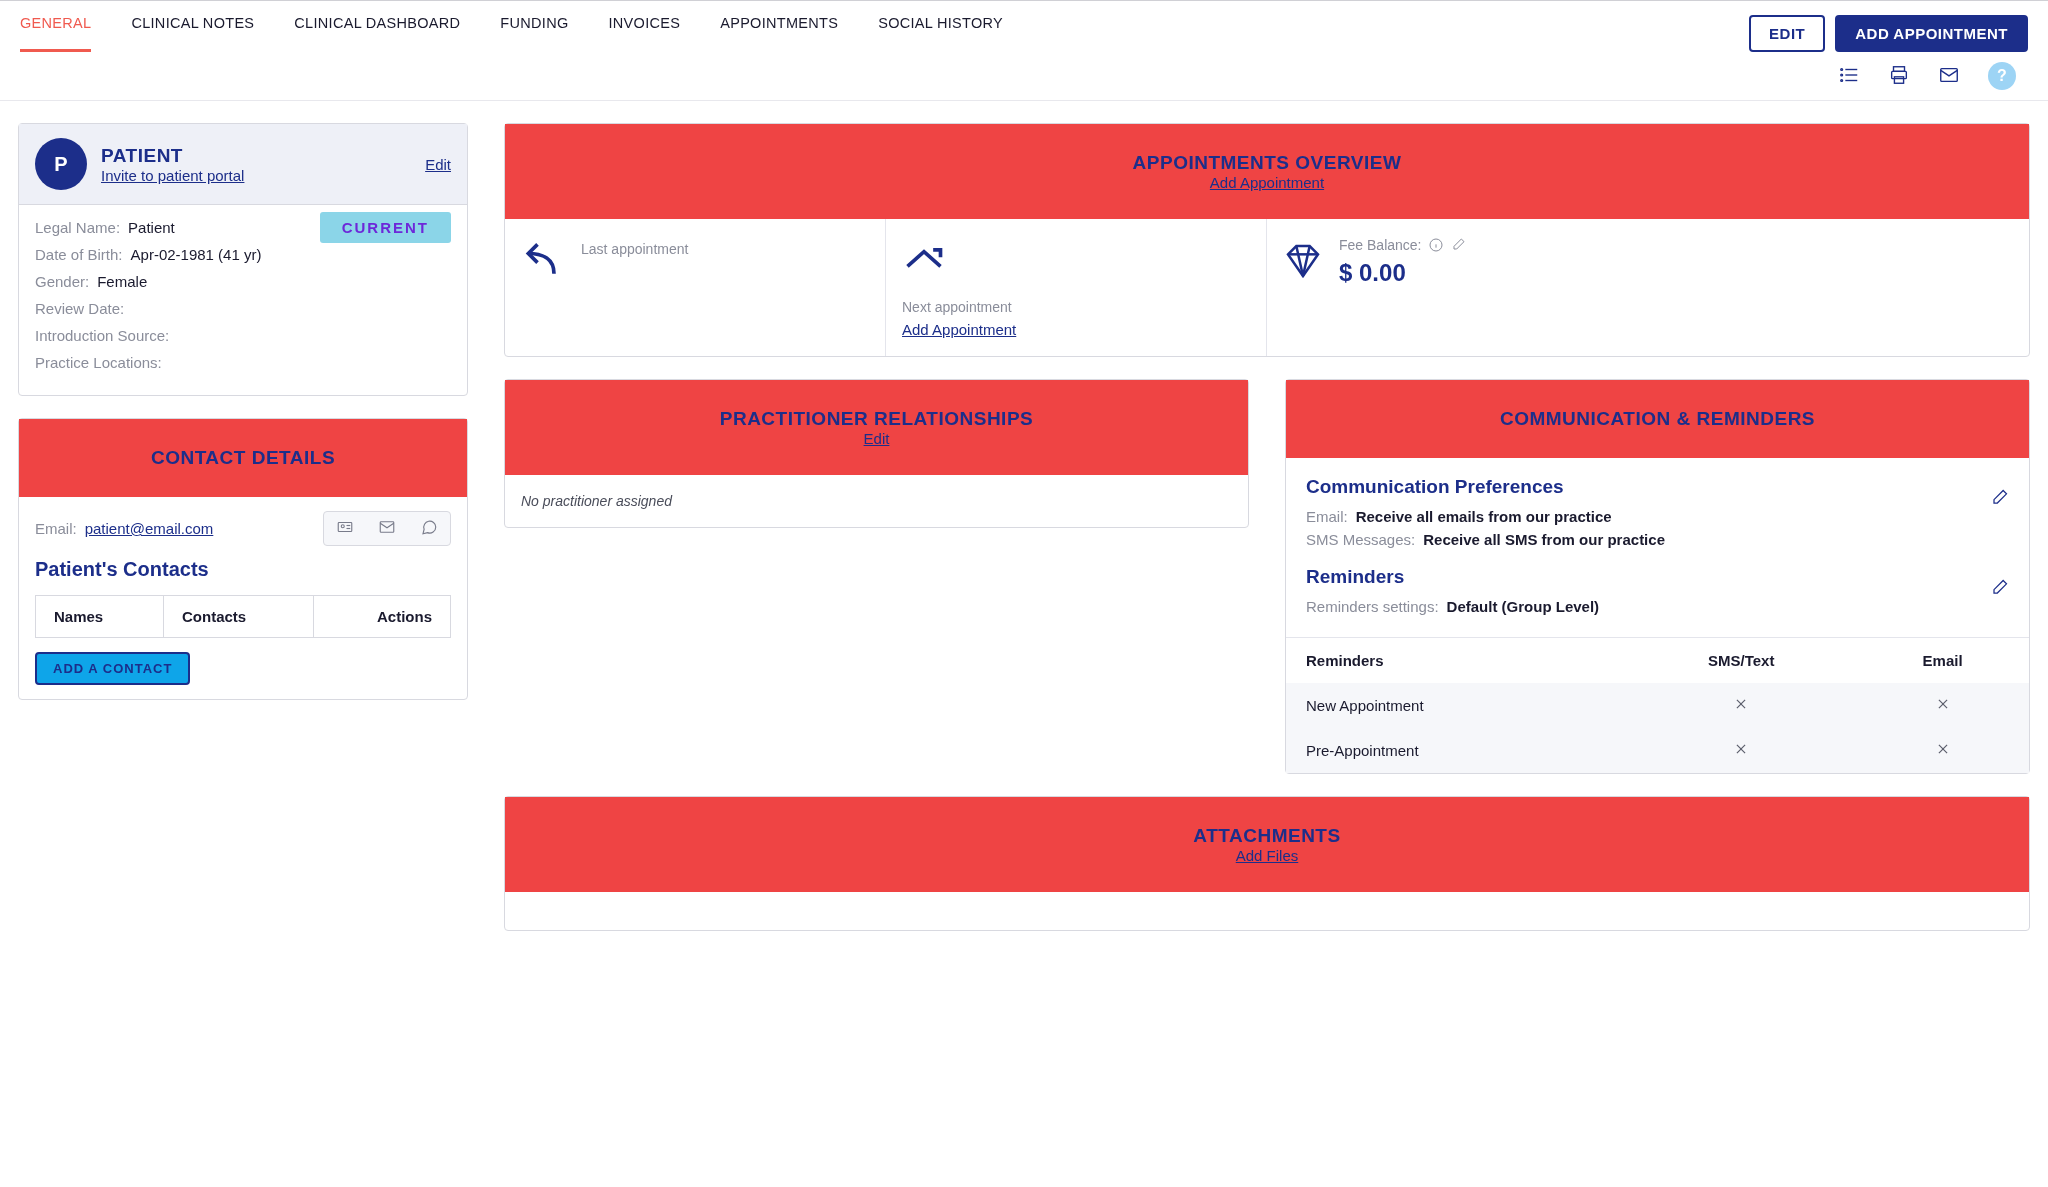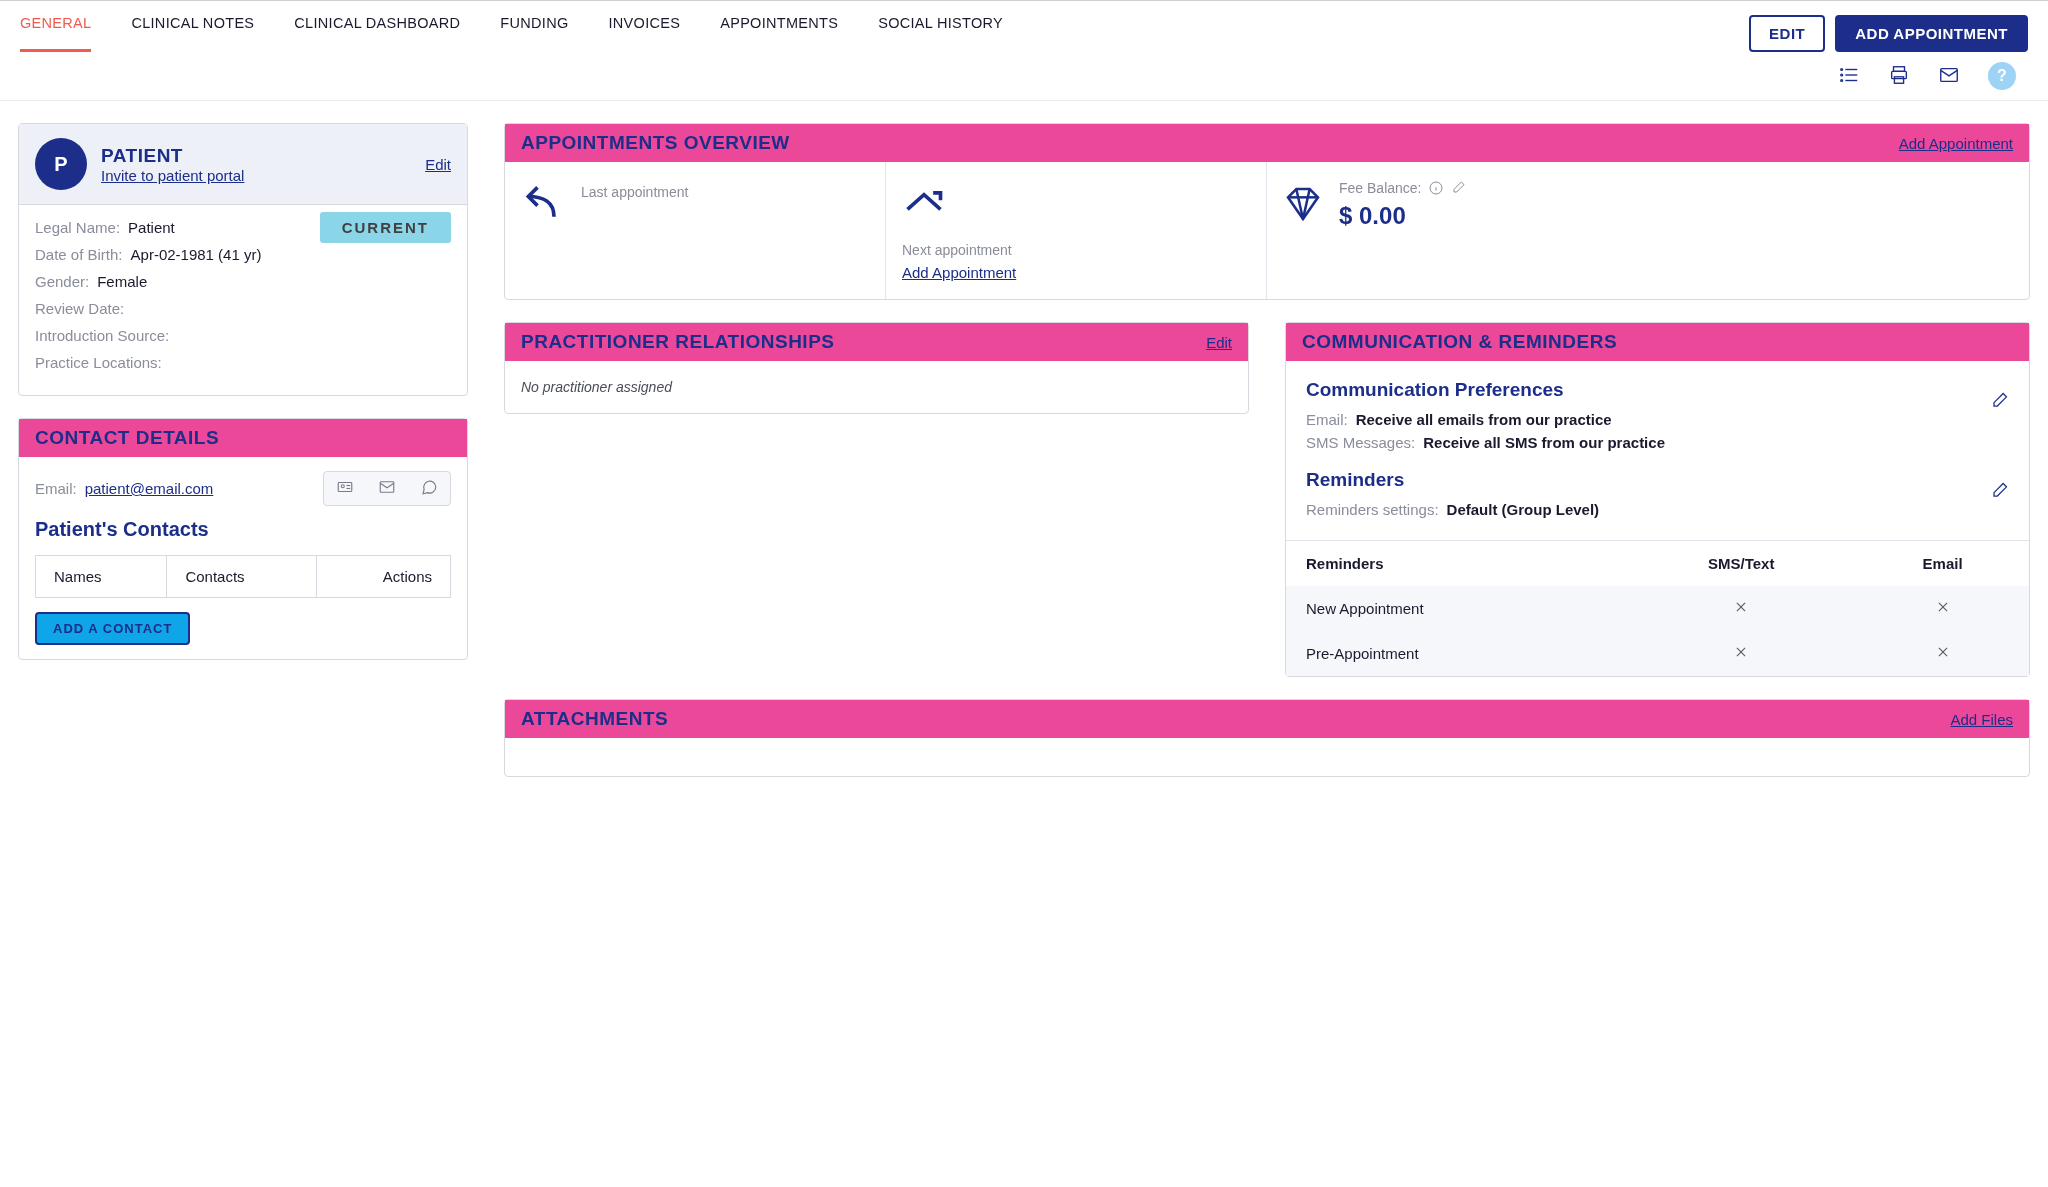--- a/index.html
+++ b/index.html
@@ -75,25 +75,26 @@
   padding: 22px 18px;
 }
 .left-col { width: 450px; display:flex; flex-direction:column; gap:22px;}
 .right-col { flex: 1; display:flex; flex-direction:column; gap:22px;}
 .card {
   border: 1px solid #d8d9e0;
   border-radius: 4px;
   background: #fff;
 }
 .card-header {
-  background: #ec4899;
-  padding: 8px 16px;
+  background: #ef4444;
+  padding: 28px 16px;
   display:flex;
   justify-content: space-between;
   align-items: center;
+  flex-direction: column;
 }
 .card-header-title {
   font-size: 19px;
   font-weight: 700;
   color: #1c2e8a;
   letter-spacing: 0.5px;
 }
 .link {
   color: #1c2e8a;
   text-decoration: underline;
@@ -113,34 +114,34 @@
   display:flex; align-items:center; justify-content:center;
   color:#fff; font-weight:600; font-size:20px;
 }
 .patient-title { font-size:19px; font-weight:700; color:#1c2e8a; letter-spacing:0.5px;}
 .card-body { padding: 14px 16px; }
 .field-row { display:flex; gap:8px; margin-bottom:10px; font-size:15px;}
 .field-label { color: #8a8d9a; }
 .field-value { color:#1a1a2e; }
 .badge-current {
   background: #8bd5e8;
-  color: #404040;
+  color: #6d28d9;
   font-weight: 700;
   letter-spacing: 2px;
   padding: 7px 22px;
   border-radius: 3px;
   font-size: 15px;
 }
 .patient-body-top { display:flex; justify-content:space-between; align-items:flex-start;}
 .subheading { font-size:20px; font-weight:700; color:#1c2e8a; margin:12px 0 14px 0;}
 .contacts-table {
   width:100%; border:1px solid #d8d9e0; border-collapse:collapse;
 }
 .contacts-table th {
-  text-align:left; padding:12px 18px; color:#1a1a2e; font-weight:400; font-size:15px;
+  text-align:left; padding:12px 18px; color:#1a1a2e; font-weight:700; font-size:15px;
   border-right:1px solid #d8d9e0;
 }
 .contacts-table th:last-child { border-right:none; text-align:right;}
 .add-contact-btn {
   margin-top:14px;
   background:#0ea5e9;
   border:2px solid #1c2e8a;
   color:#1c2e8a;
   font-weight:600;
   letter-spacing:1px;

